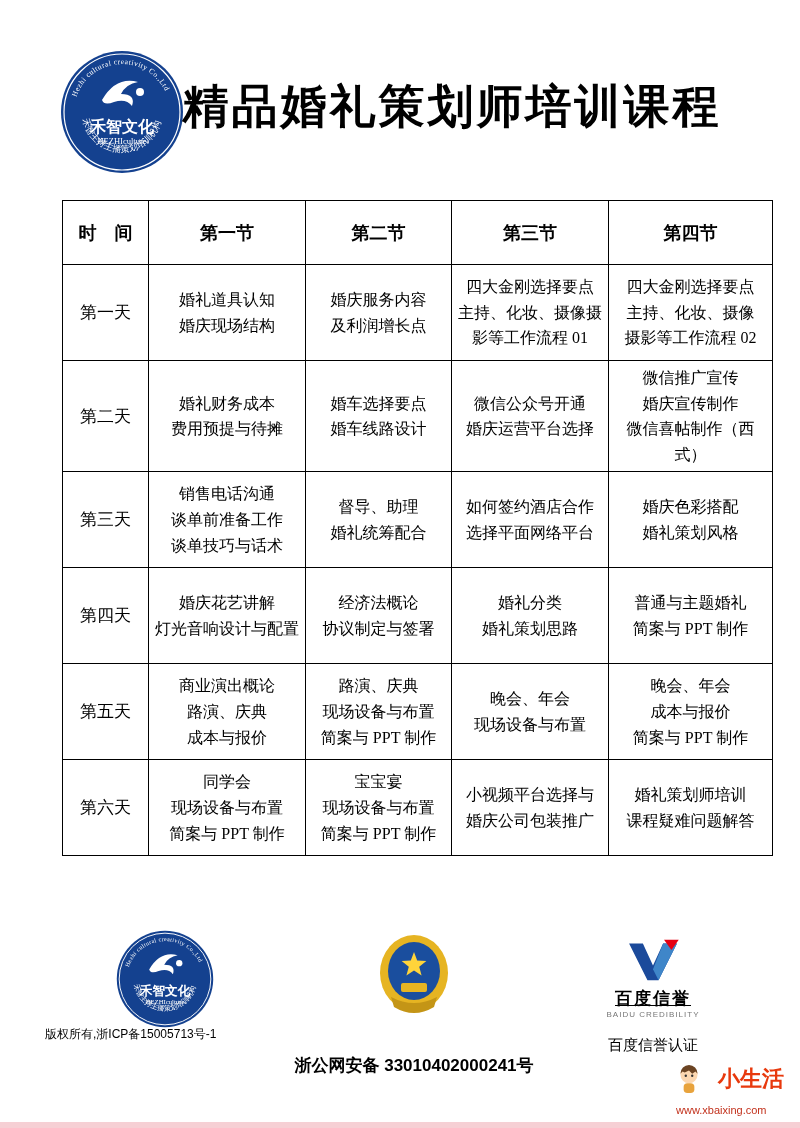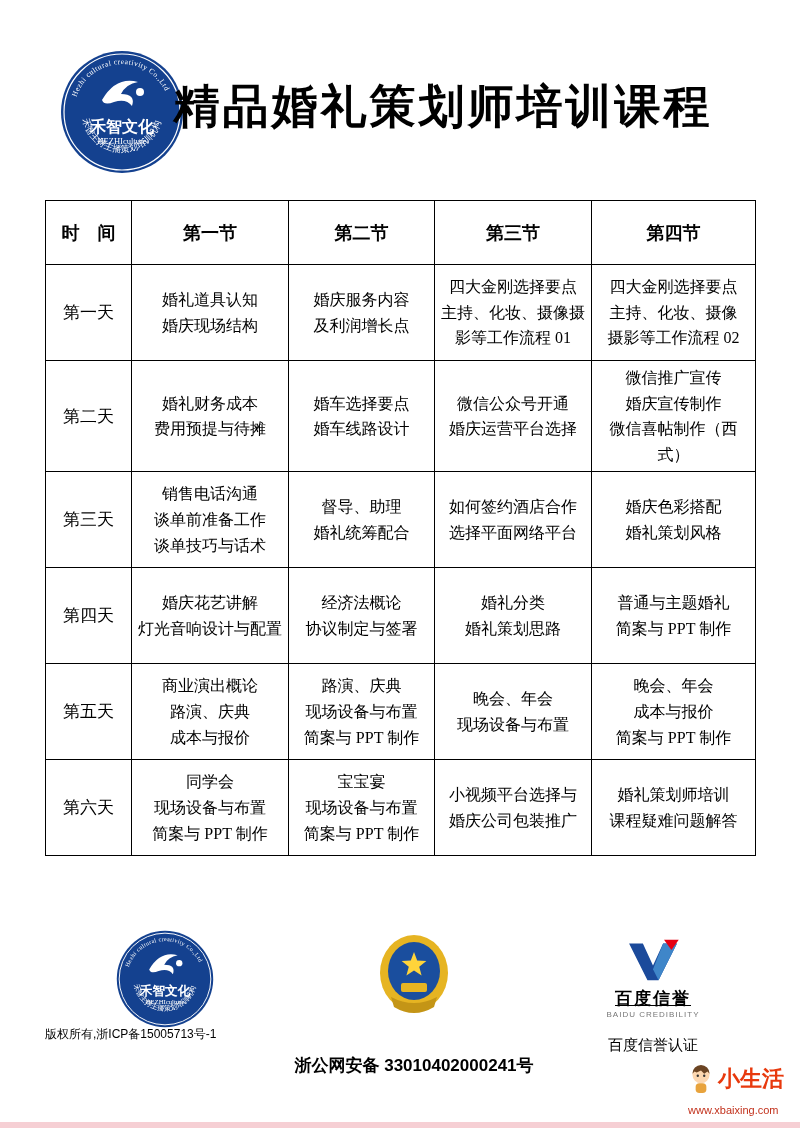--- a/index.html
+++ b/index.html
@@ -1,27 +1,27 @@
 <!DOCTYPE html>
 <html><head>
 <meta charset="utf-8">
 <style>
   * { margin:0; padding:0; box-sizing:border-box; }
   html,body { background:#fff; }
   .page { position:relative; width:800px; height:1128px; margin:0 auto; background:#fff;
           font-family:"Liberation Serif", serif; color:#000; overflow:hidden; }
 
-  .page-title { position:absolute; left:169px; top:76px; width:548px; text-align:center;
+  .page-title { position:absolute; left:178px; top:76px; width:548px; text-align:center;
                 font-size:46px; font-weight:900; font-family:"Liberation Sans", sans-serif;
                 letter-spacing:3px; white-space:nowrap; }
 
   .logo-top { position:absolute; left:60px; top:50px; width:124px; height:124px; }
   .logo-bottom { position:absolute; left:116px; top:930px; width:98px; height:98px; }
 
-  table.course-table { position:absolute; left:45px; top:200px; width:710px;
+  table.course-table { position:absolute; left:62px; top:200px; width:710px;
                        border-collapse:collapse; table-layout:fixed;padding-left:10px; }
   .course-table th, .course-table td { border:1px solid #000; text-align:center;
       vertical-align:middle; white-space:pre-line; padding:4px 6px; }
   .course-table th { height:64px; font-size:18px; font-weight:bold; }
   .course-table td { height:96px; font-size:16px; line-height:1.6; }
   .course-table td.day-cell { font-size:17px; }
 
   .copyright { position:absolute; left:45px; top:1026px; width:245px; text-align:left;
                font-size:12px; font-family:"Liberation Sans", sans-serif; }
   .police-badge { position:absolute; left:377px; top:931px; width:74px; height:90px; }
@@ -30,21 +30,21 @@
 
   .baidu-block { position:absolute; left:585px; top:938px; width:136px; text-align:center;
                  font-family:"Liberation Sans", sans-serif; }
   .baidu-logo { width:56px; height:46px; display:block; margin:0 auto; }
   .baidu-name { font-size:17px; font-weight:bold; margin-top:3px; letter-spacing:2px;text-decoration:underline; }
   .baidu-sub { font-size:8px; color:#777; letter-spacing:1px; }
   .baidu-cert { position:absolute; left:585px; top:1036px; width:136px; text-align:center;
                 font-size:15px; font-family:"Liberation Sans", sans-serif; }
 
   .watermark { position:absolute; right:16px; bottom:12px; font-family:"Liberation Sans", sans-serif; }
-  .wm-row { display:flex; align-items:center; gap:4px; }
+  .wm-row { display:flex; align-items:center; gap:16px; }
   .wm-icon { width:26px; height:30px; }
   .wm-name { font-size:22px; font-weight:bold; color:#e8390d; }
   .wm-url { font-size:11px; color:#c2311c; margin-top:10px; text-align:left; }
 
   .bottom-strip { position:absolute; left:0; bottom:0; width:800px; height:6px; background:#f6cfd4; }
 </style>
 </head>
 <body>
 
 <div class="page">

